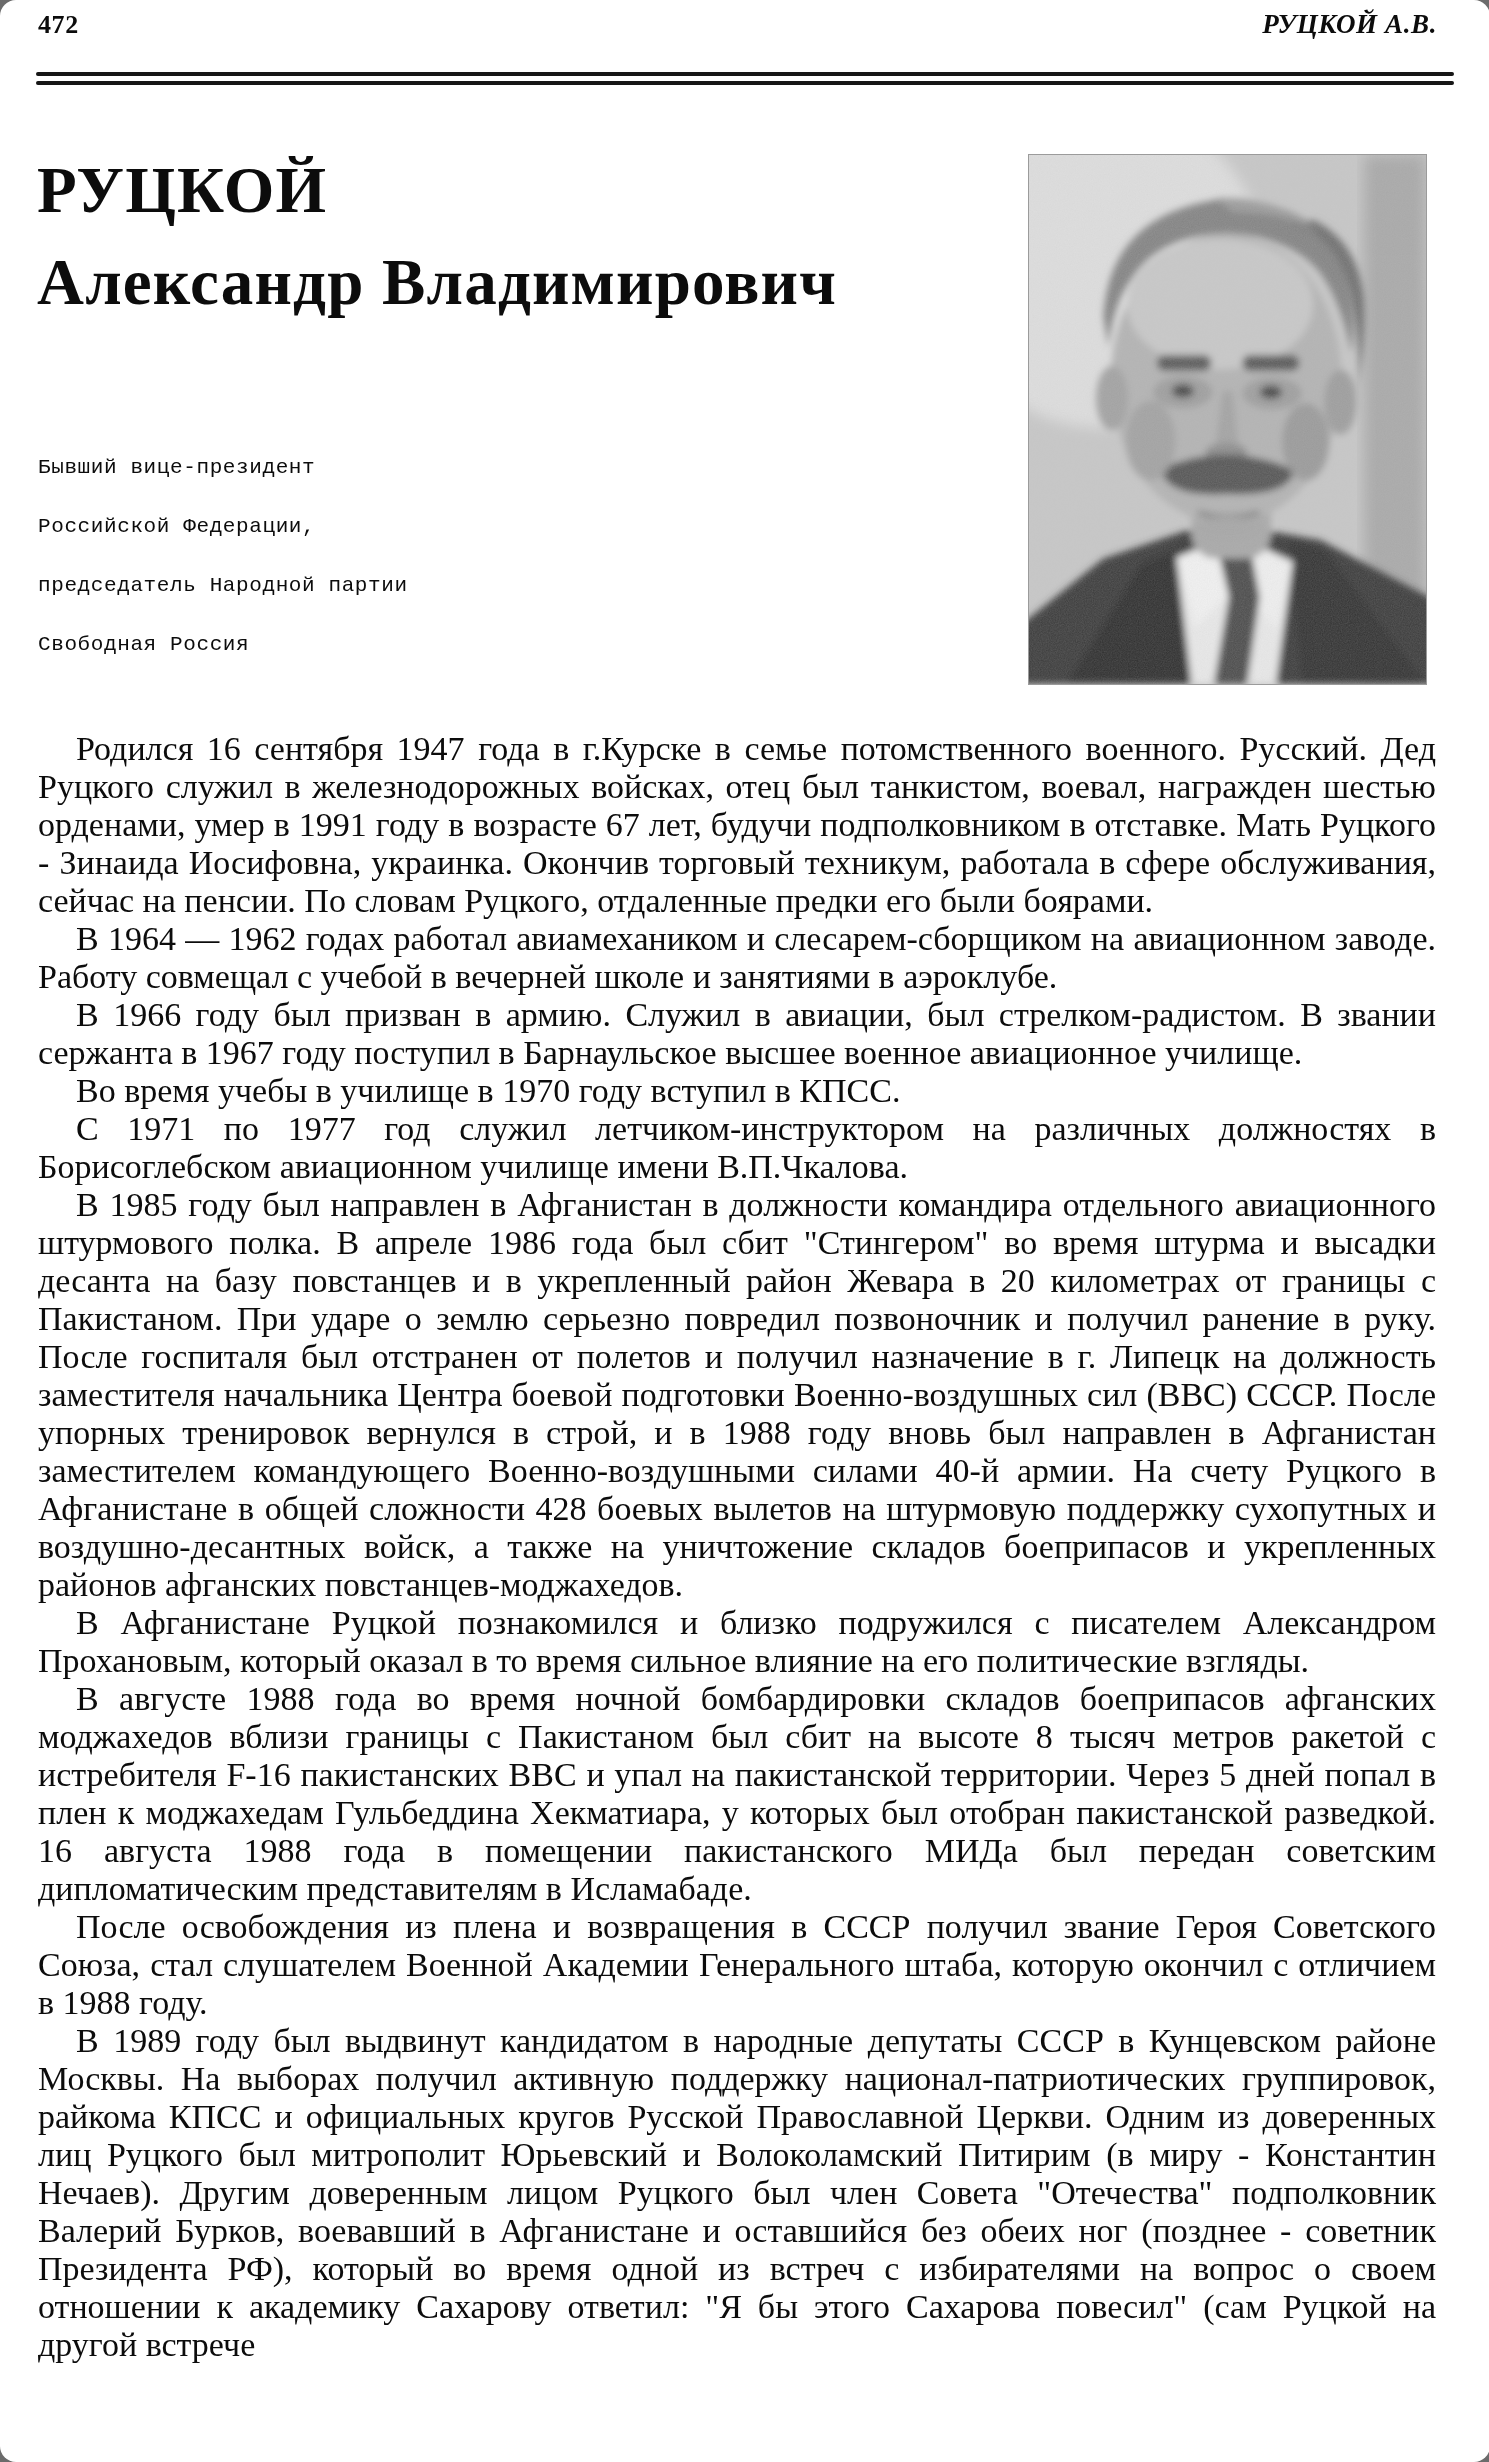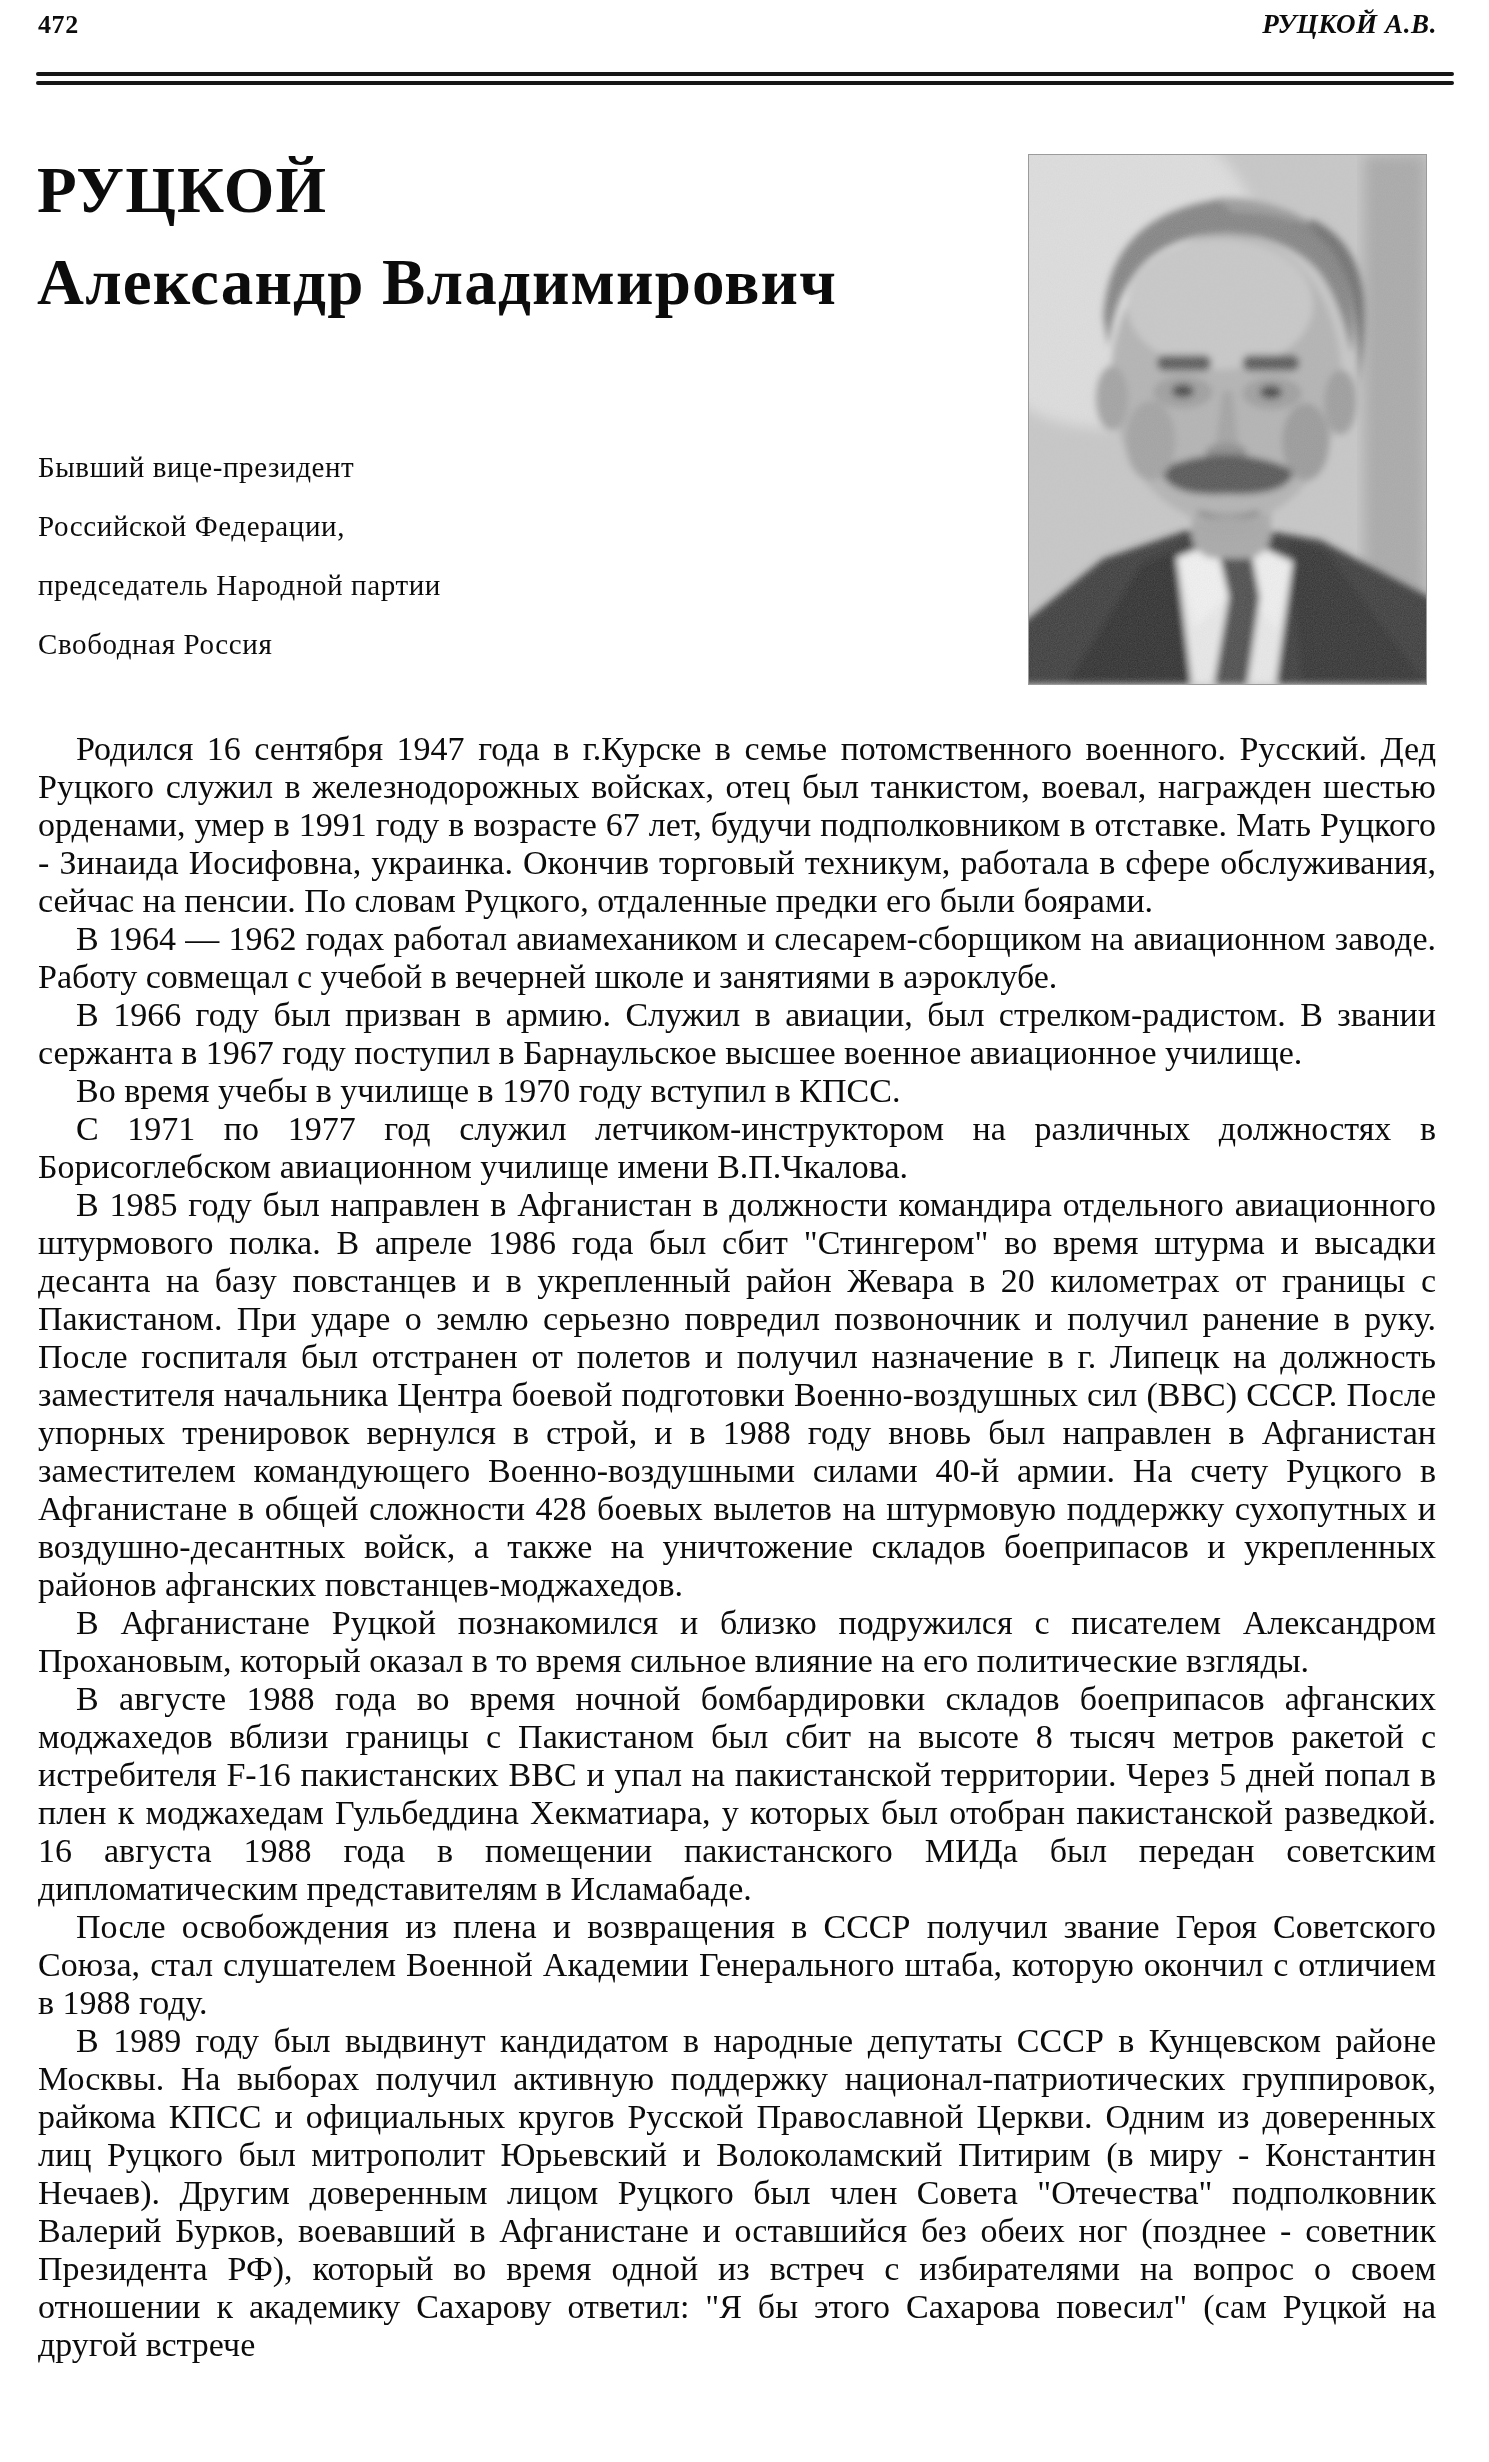--- a/index.html
+++ b/index.html
@@ -3,20 +3,21 @@
 <meta charset="utf-8">
 <style>
   html,body{margin:0;padding:0;background:#6b6b6b;}
   .page{
     position:relative;
     width:1490px;height:2462px;
     background:#ffffff;
     overflow:hidden;
     font-family:"Liberation Serif","DejaVu Serif",serif;
     color:#0c0c0c;
+    border-radius:16px;
   }
   
   .page-number{
     position:absolute;left:38px;top:10px;
     font-size:26px;font-weight:bold;letter-spacing:0.6px;
   }
   .running-head{
     position:absolute;right:53px;top:8.7px;
     font-size:27px;font-weight:bold;font-style:italic;letter-spacing:0.6px;
   }
@@ -31,23 +32,24 @@
   .title{
     position:absolute;left:37px;top:144px;
     font-weight:bold;
     font-size:65px;line-height:92px;
     letter-spacing:1.2px;
     white-space:nowrap;
   }
   
   .position{
     position:absolute;left:38px;top:438px;
-    font-size:29px;line-height:59px;
+    font-size:21px;line-height:59px;
     letter-spacing:0.6px;
     white-space:nowrap;
+    font-family:Liberation Mono, monospace;
   }
   
   .portrait{
     position:absolute;left:1029px;top:155px;
     width:397px;height:529px;
     outline:0.6px solid #9b9b9b;
     background:#c9c9c9;
   }
   .portrait svg{display:block;width:100%;height:100%;}
   

